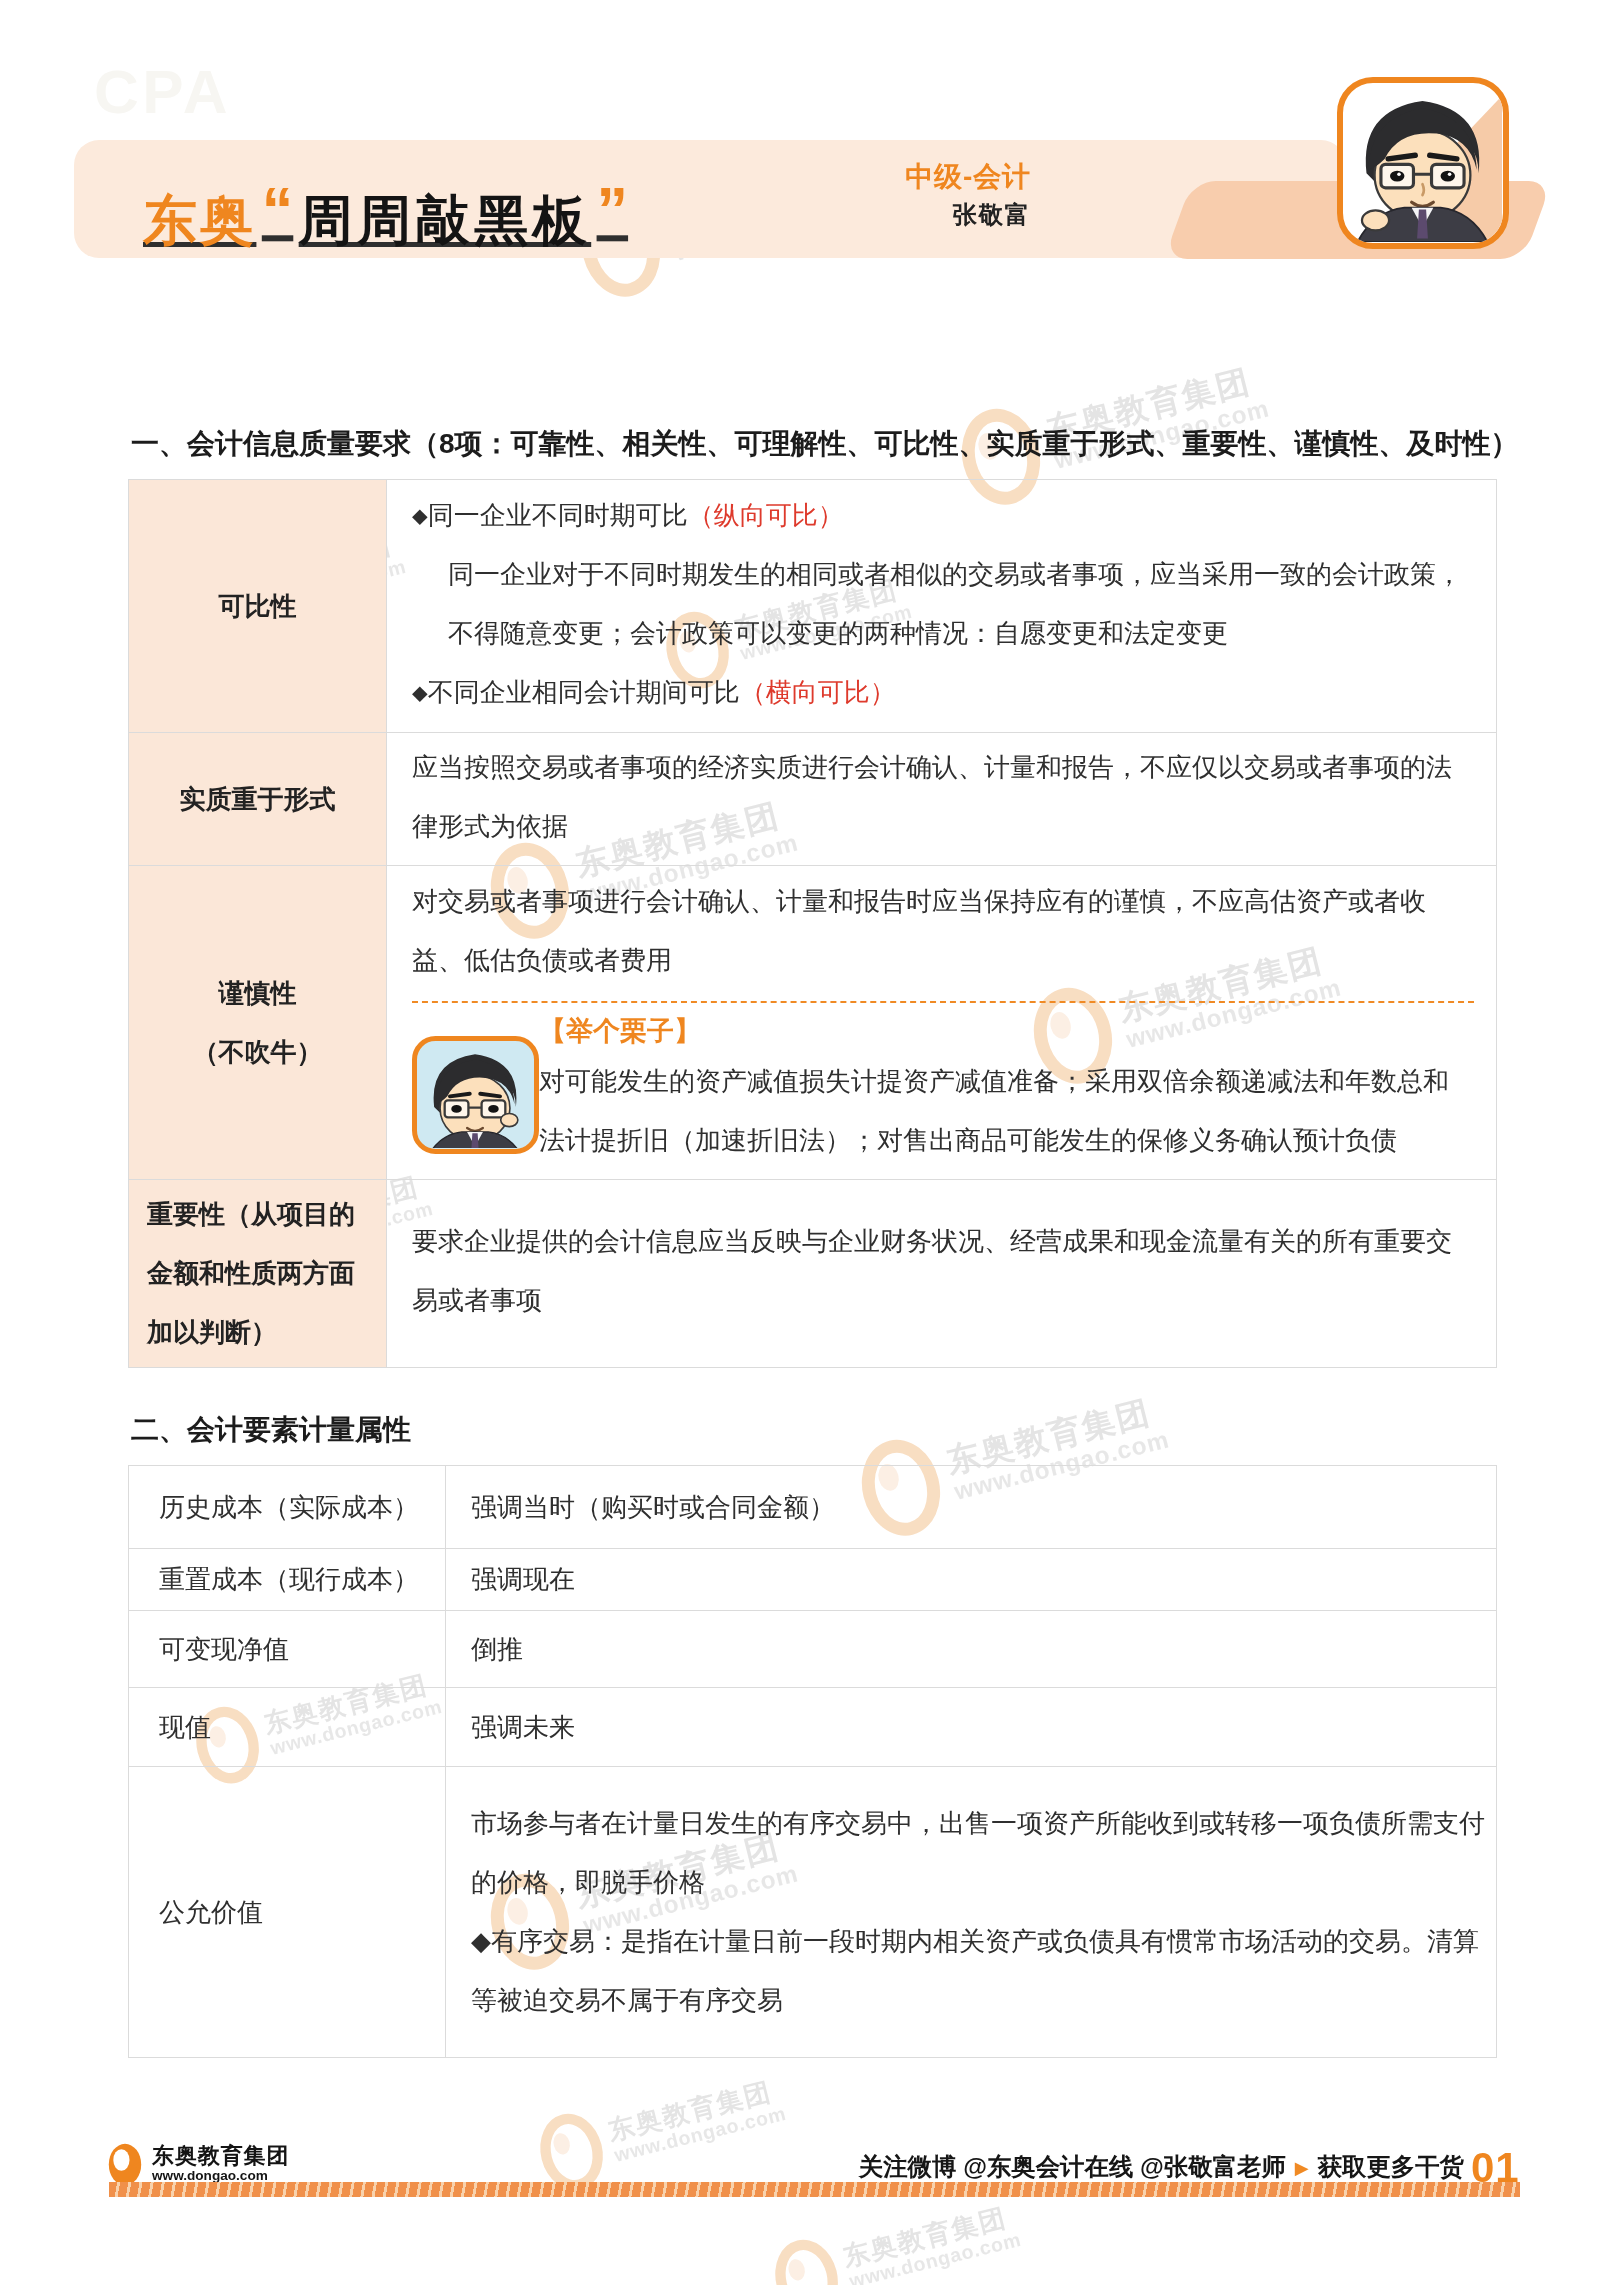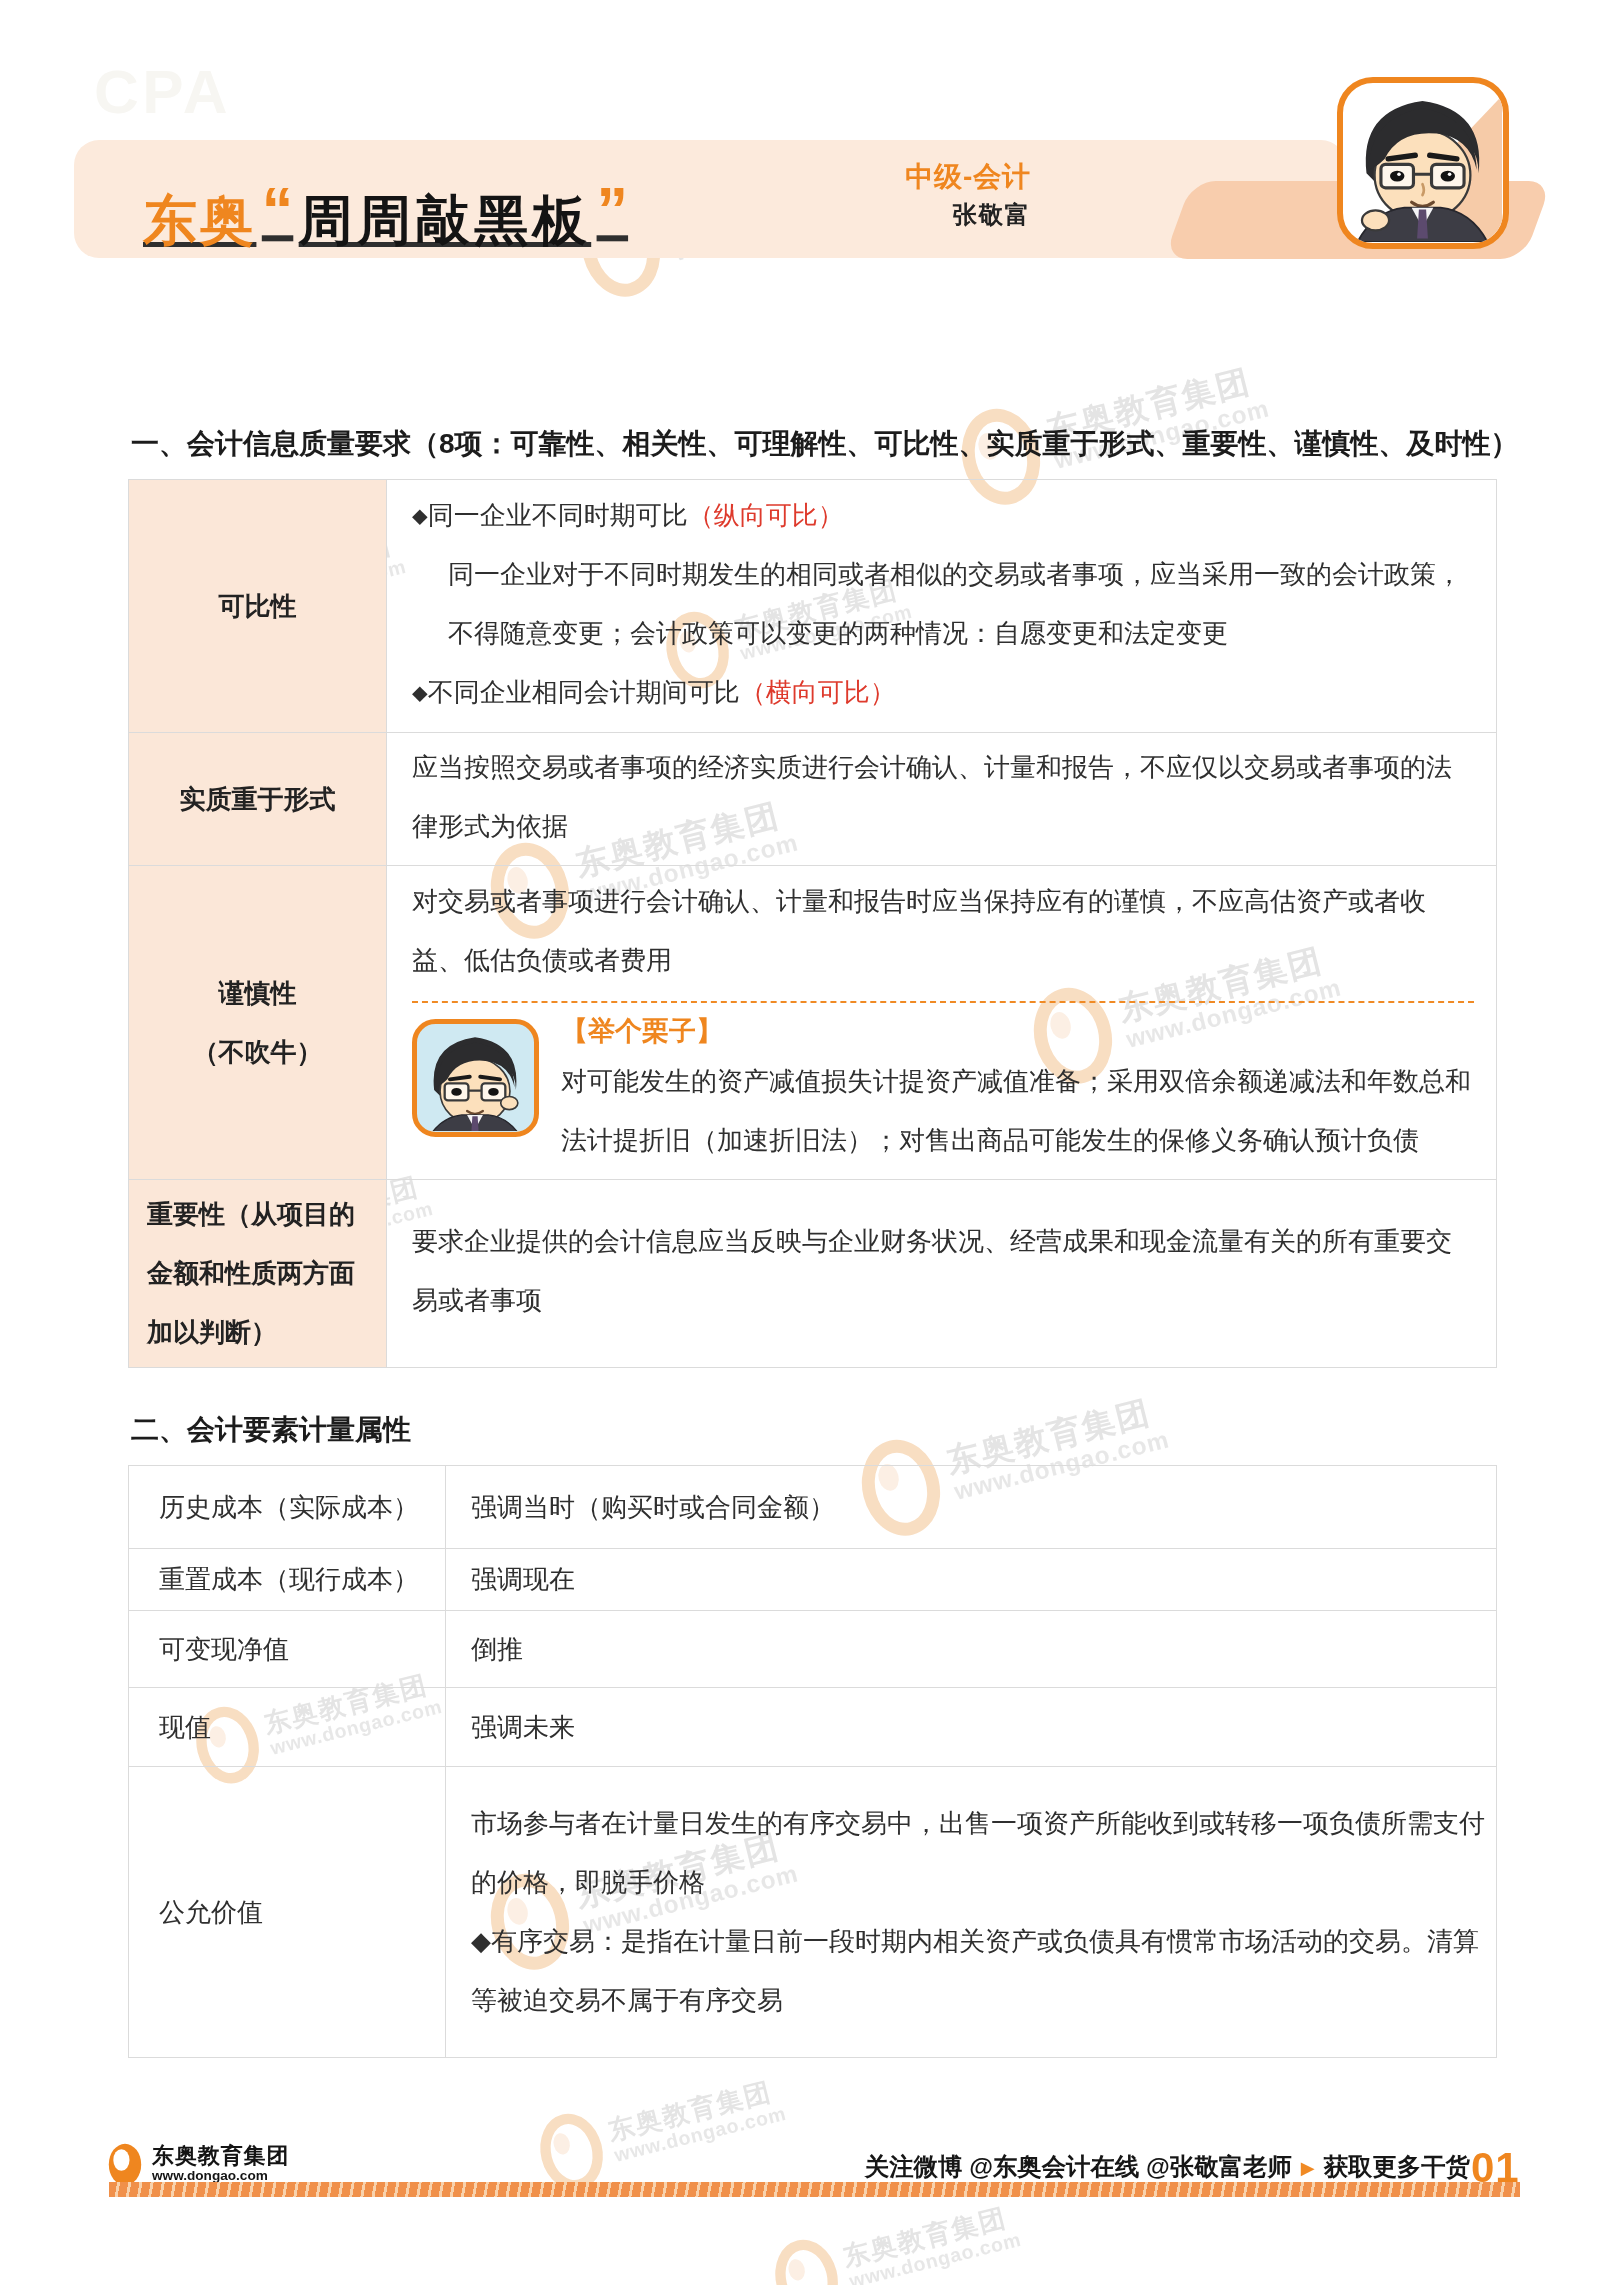--- a/index.html
+++ b/index.html
@@ -40,34 +40,34 @@
   .tbl{position:absolute;left:128px;width:1369px;border-collapse:collapse;table-layout:fixed;}
   .tbl td{border:0.9px solid #dbdbdb;vertical-align:middle;font-size:26px;line-height:59px;color:#2f2f2f;}
   .t1 col.c1{width:258px;}
   .t2 col.c1{width:317px;}
   .t1 td.lbl{background:#fbe7d8;text-align:center;font-weight:600;color:#222;}
   .t1 td.lbl.left{text-align:left;padding:0 18px;}
   td.cont{padding:7.2px 22px 7.2px 25px;font-family:Liberation Mono, monospace;}
   .ind{padding-left:36px;}
   .red{color:#de3a2c;}
   .dash{border:none;border-top:2.7px dashed #f08a24;margin:9px 0 3.6px 0;}
-  .ex{display:flex;gap:22px;align-items:flex-start;margin-top:9px;}
+  .ex{display:flex;align-items:center;margin-top:9px;}
   .ex-avatar{width:127px;height:118px;flex:none;border:5.4px solid #ef861f;border-radius:23.5px;background:#cfe9f2;overflow:hidden;box-sizing:border-box;margin-top:7.2px;}
   .ex-tag{color:#ef861f;font-weight:800;font-size:27px;line-height:42px;}
   .t2 td.lbl2{padding-left:30px;color:#2f2f2f;}
   .t2 td.val{padding-left:25px;}
 
   
   .f-logo{position:absolute;left:107px;top:2142px;display:flex;align-items:center;gap:9px;}
   .f-ring{width:36px;height:45px;}
   .f-name{font-size:22px;font-weight:900;color:#141414;line-height:1.1;letter-spacing:0.9px;}
   .f-url{font-size:13.6px;font-weight:700;color:#141414;line-height:1.2;}
   .band{position:absolute;left:109px;top:2182px;width:1411px;height:14.5px;
         background:repeating-linear-gradient(100deg,#f0904a 0px,#f0904a 8.1px,#f8d2ac 8.1px,#f8d2ac 11px);}
-  .f-note{position:absolute;top:2151px;right:146px;display:flex;align-items:center;gap:9px;font-size:24.4px;font-weight:800;color:#161616;}
+  .f-note{position:absolute;top:2151px;right:152px;display:flex;align-items:center;gap:9px;font-size:24.4px;font-weight:800;color:#161616;}
   .f-arrow{color:#f08a24;font-size:18px;transform:translateY(0.9px);}
   .f-page{position:absolute;left:1471px;top:2144px;font-size:42px;font-weight:700;color:#ef861f;letter-spacing:0.9px;}
 </style>
 </head>
 <body>
 
 <div id="page">
 
   <div class="cpa">CPA</div>
 

